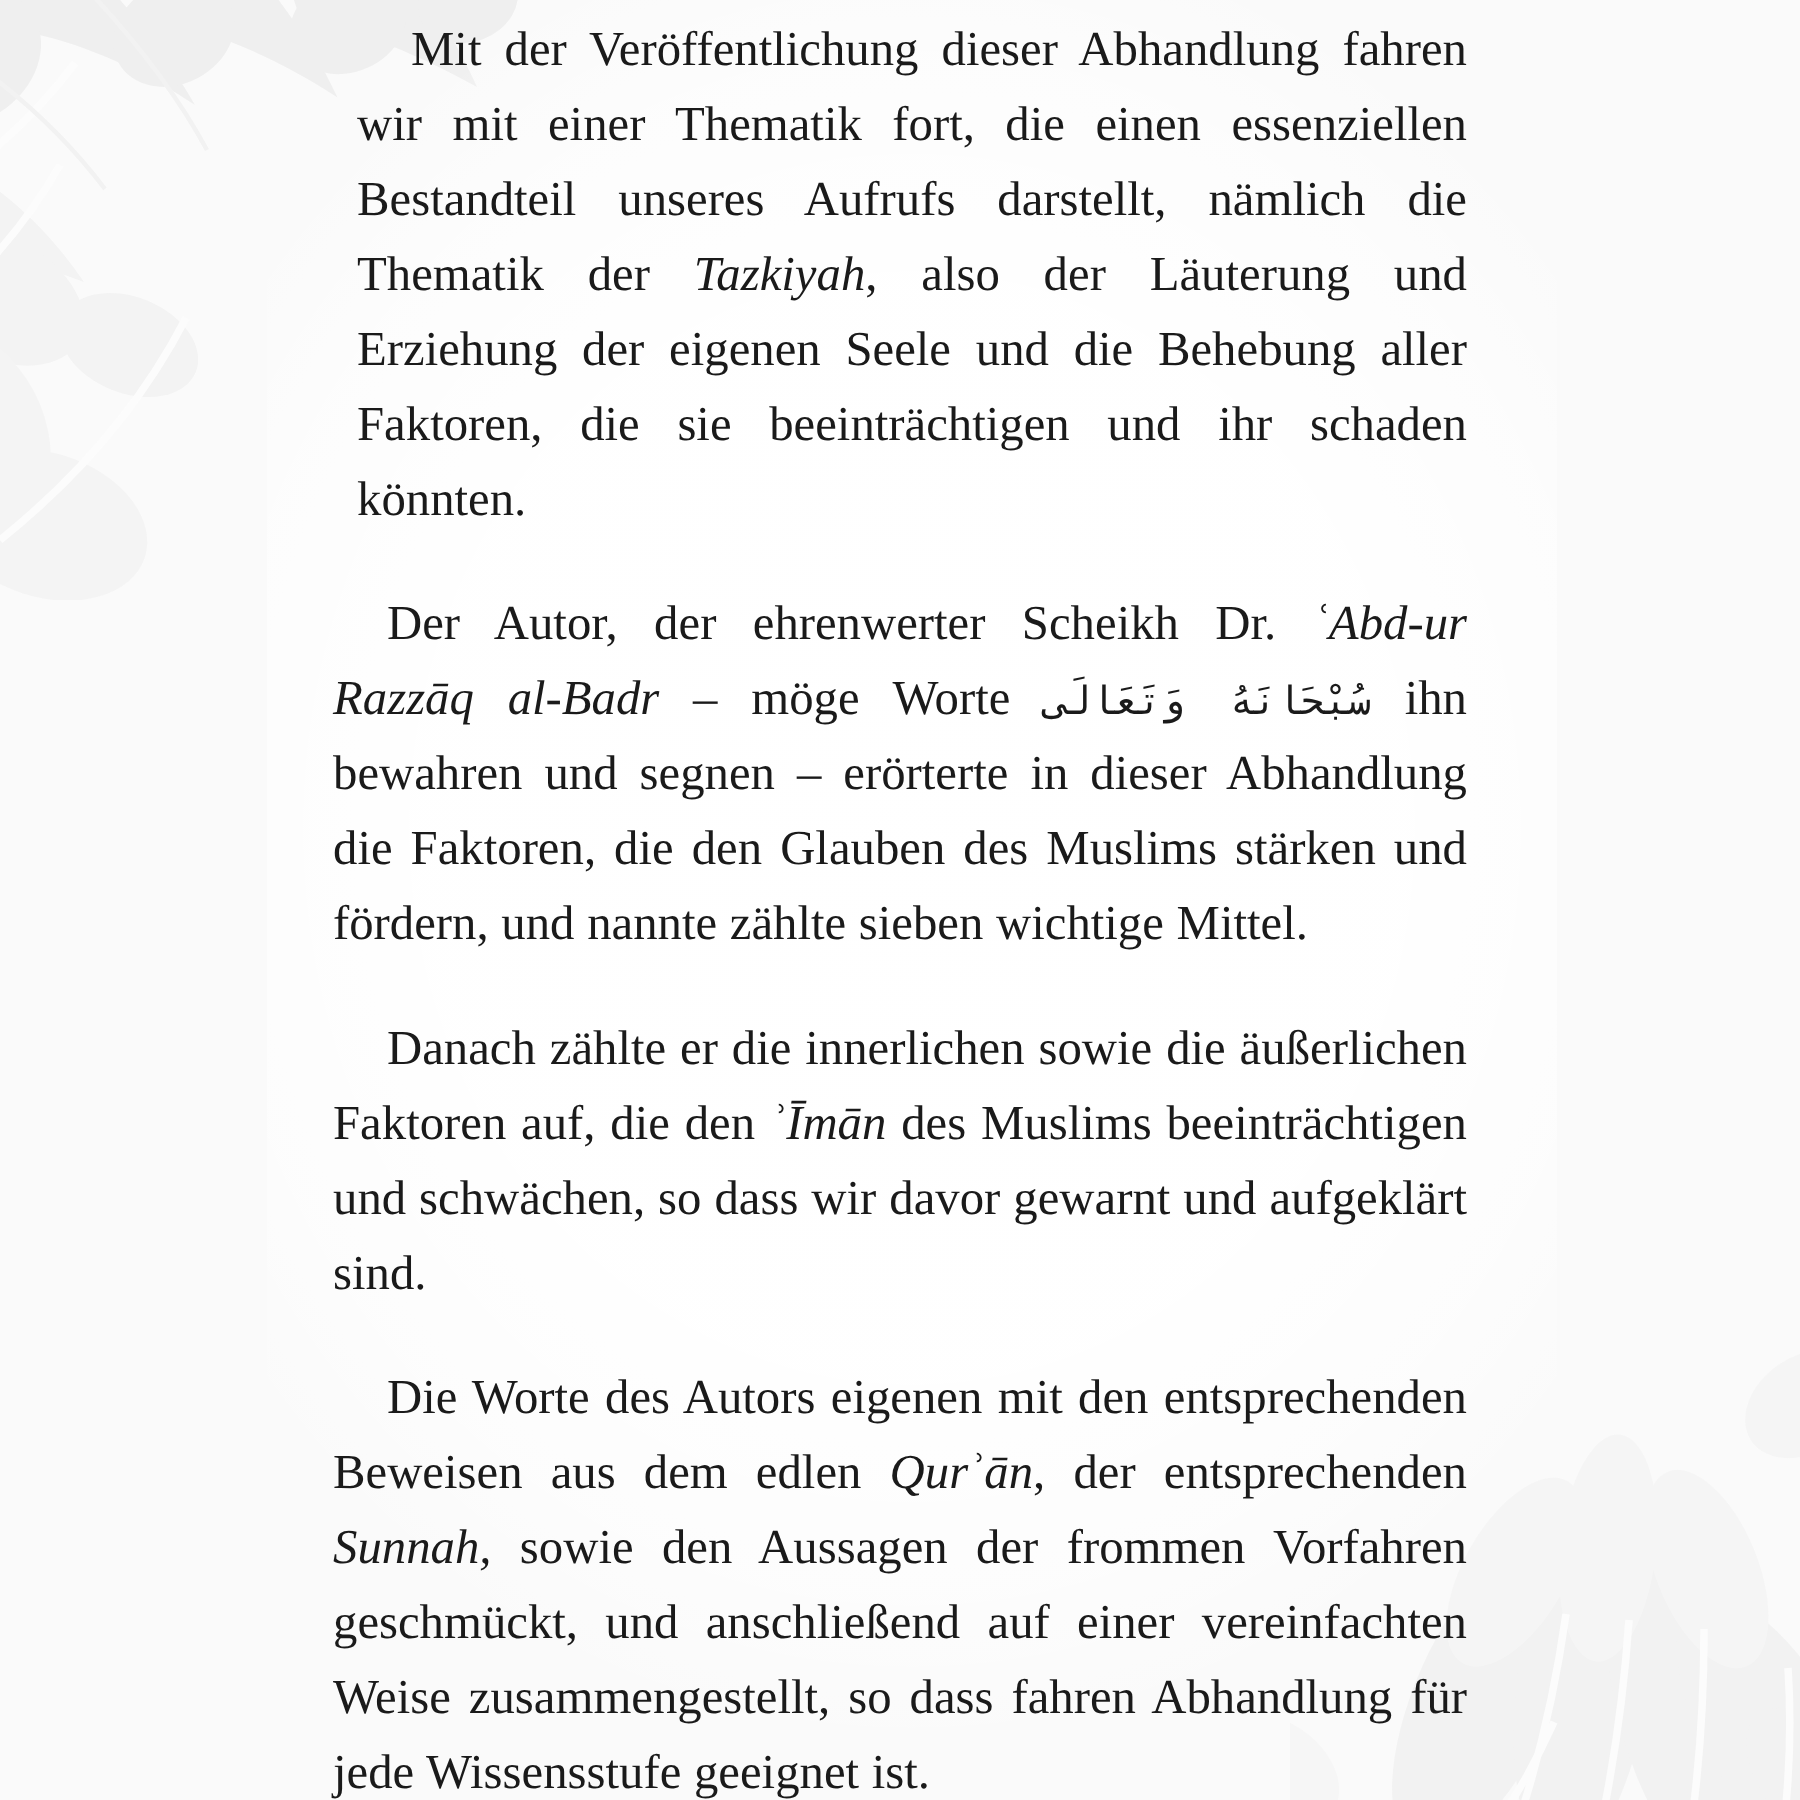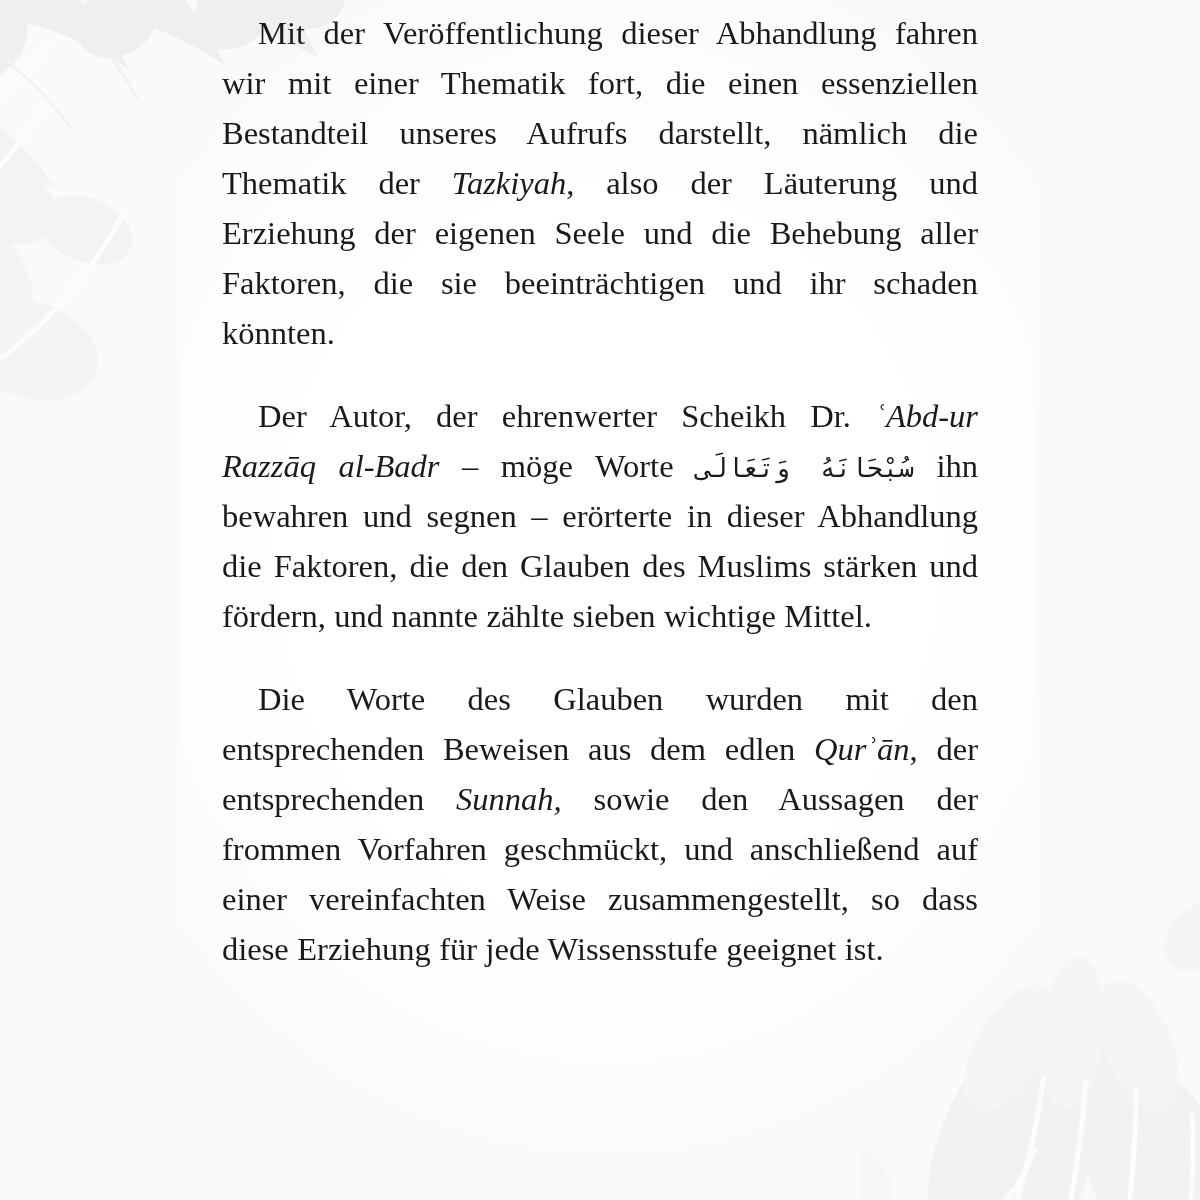--- a/index.html
+++ b/index.html
@@ -82,21 +82,21 @@
     text-indent: 36px;
     hyphens: manual;
     -webkit-hyphens: manual;
     word-spacing: 0.01em;
   }
 
   .para:last-child {
     margin-bottom: 0;
   }
 
-  .para-1 { padding-top: 8px; }
+  .para-1 { padding-top: 8px; margin-left: 16px; }
 
   em, .it {
     font-style: italic;
   }
 
   .arabic {
     font-family: Liberation Mono, monospace;
     font-size: 0.80em;
     font-style: normal;
     line-height: 1;
@@ -177,19 +177,22 @@
   <main class="text-body">
 
     <p class="para para-1">
       <span>Mit der Veröffentlichung dieser Abhandlung fahren wir mit einer Thematik fort, die einen essenziellen Bestandteil unseres Aufrufs darstellt, nämlich die Thematik der </span><em class="it">Tazkiyah</em><span>, also der Läuterung und Erziehung der eigenen Seele und die Behebung aller Faktoren, die sie beeinträchtigen und ihr schaden könnten.</span>
     </p>
 
     <p class="para">
       <span>Der Autor, der ehrenwerter Scheikh Dr. </span><em class="it">ʿAbd-ur Razzāq al-Badr</em><span> – möge Worte </span><span class="arabic">سُبْحَانَهُ وَتَعَالَى</span><span> ihn bewahren und segnen – erörterte in dieser Abhandlung die Faktoren, die den Glauben des Muslims stärken und fördern, und nannte zählte sieben wichtige Mittel.</span>
     </p>
 
+    <p class="para">
+      <span>Danach zählte er die innerlichen sowie die äußerlichen Faktoren auf, die den </span><em class="it">ʾĪmān</em><span> des Muslims beeinträchtigen und schwächen, so dass wir davor gewarnt und aufgeklärt sind.</span>
+    </p>
 
     <p class="para">
-      <span>Die Worte des Glauben wurden mit den entsprechenden Beweisen aus dem edlen </span><em class="it">Qurʾān</em><span>, der entsprechenden </span><em class="it">Sunnah,</em><span> sowie den Aussagen der frommen Vorfahren geschmückt, und anschließend auf einer vereinfachten Weise zusammengestellt, so dass diese Erziehung für jede Wissensstufe geeignet ist.</span>
+      <span>Die Worte des Autors eigenen mit den entsprechenden Beweisen aus dem edlen </span><em class="it">Qurʾān</em><span>, der entsprechenden </span><em class="it">Sunnah,</em><span> sowie den Aussagen der frommen Vorfahren geschmückt, und anschließend auf einer vereinfachten Weise zusammengestellt, so dass fahren Abhandlung für jede Wissensstufe geeignet ist.</span>
     </p>
 
   </main>
 </div>
 
 </body></html>

